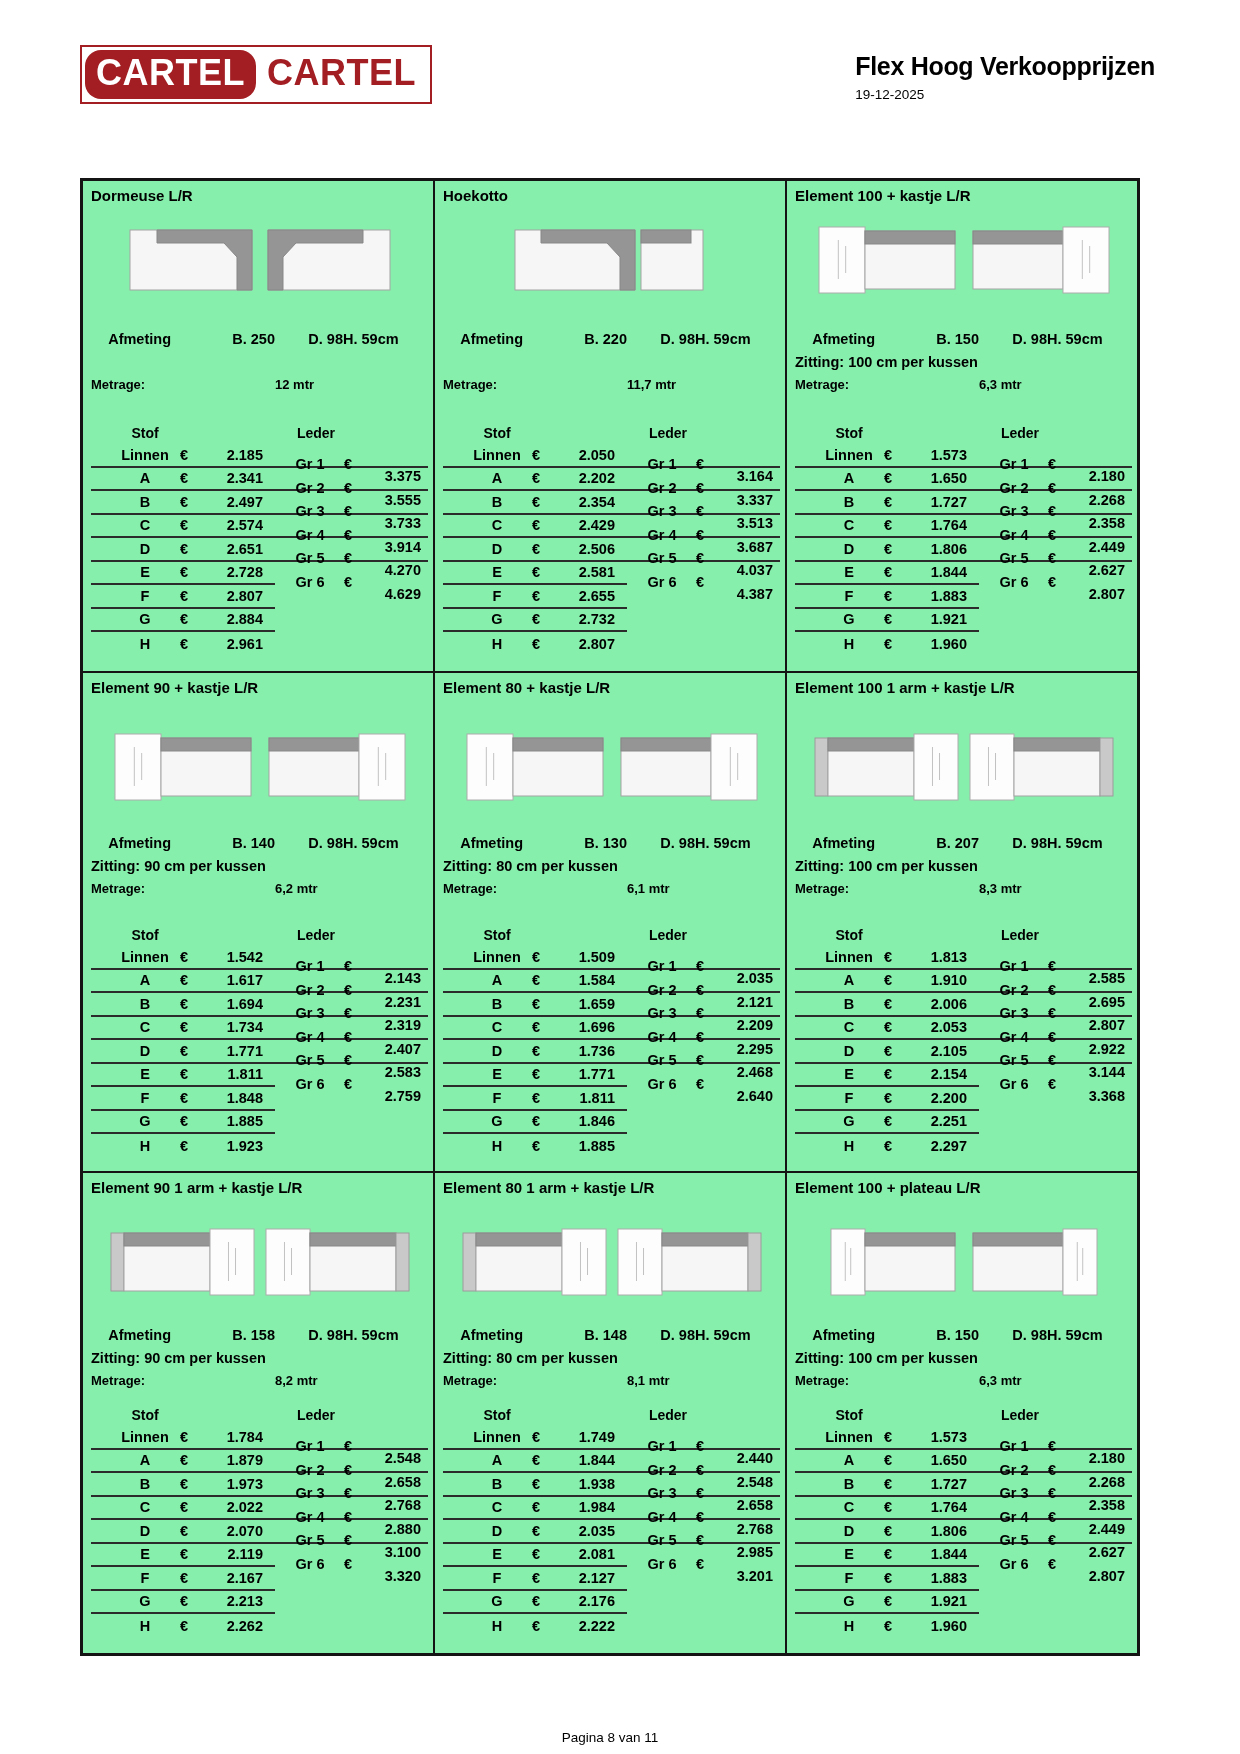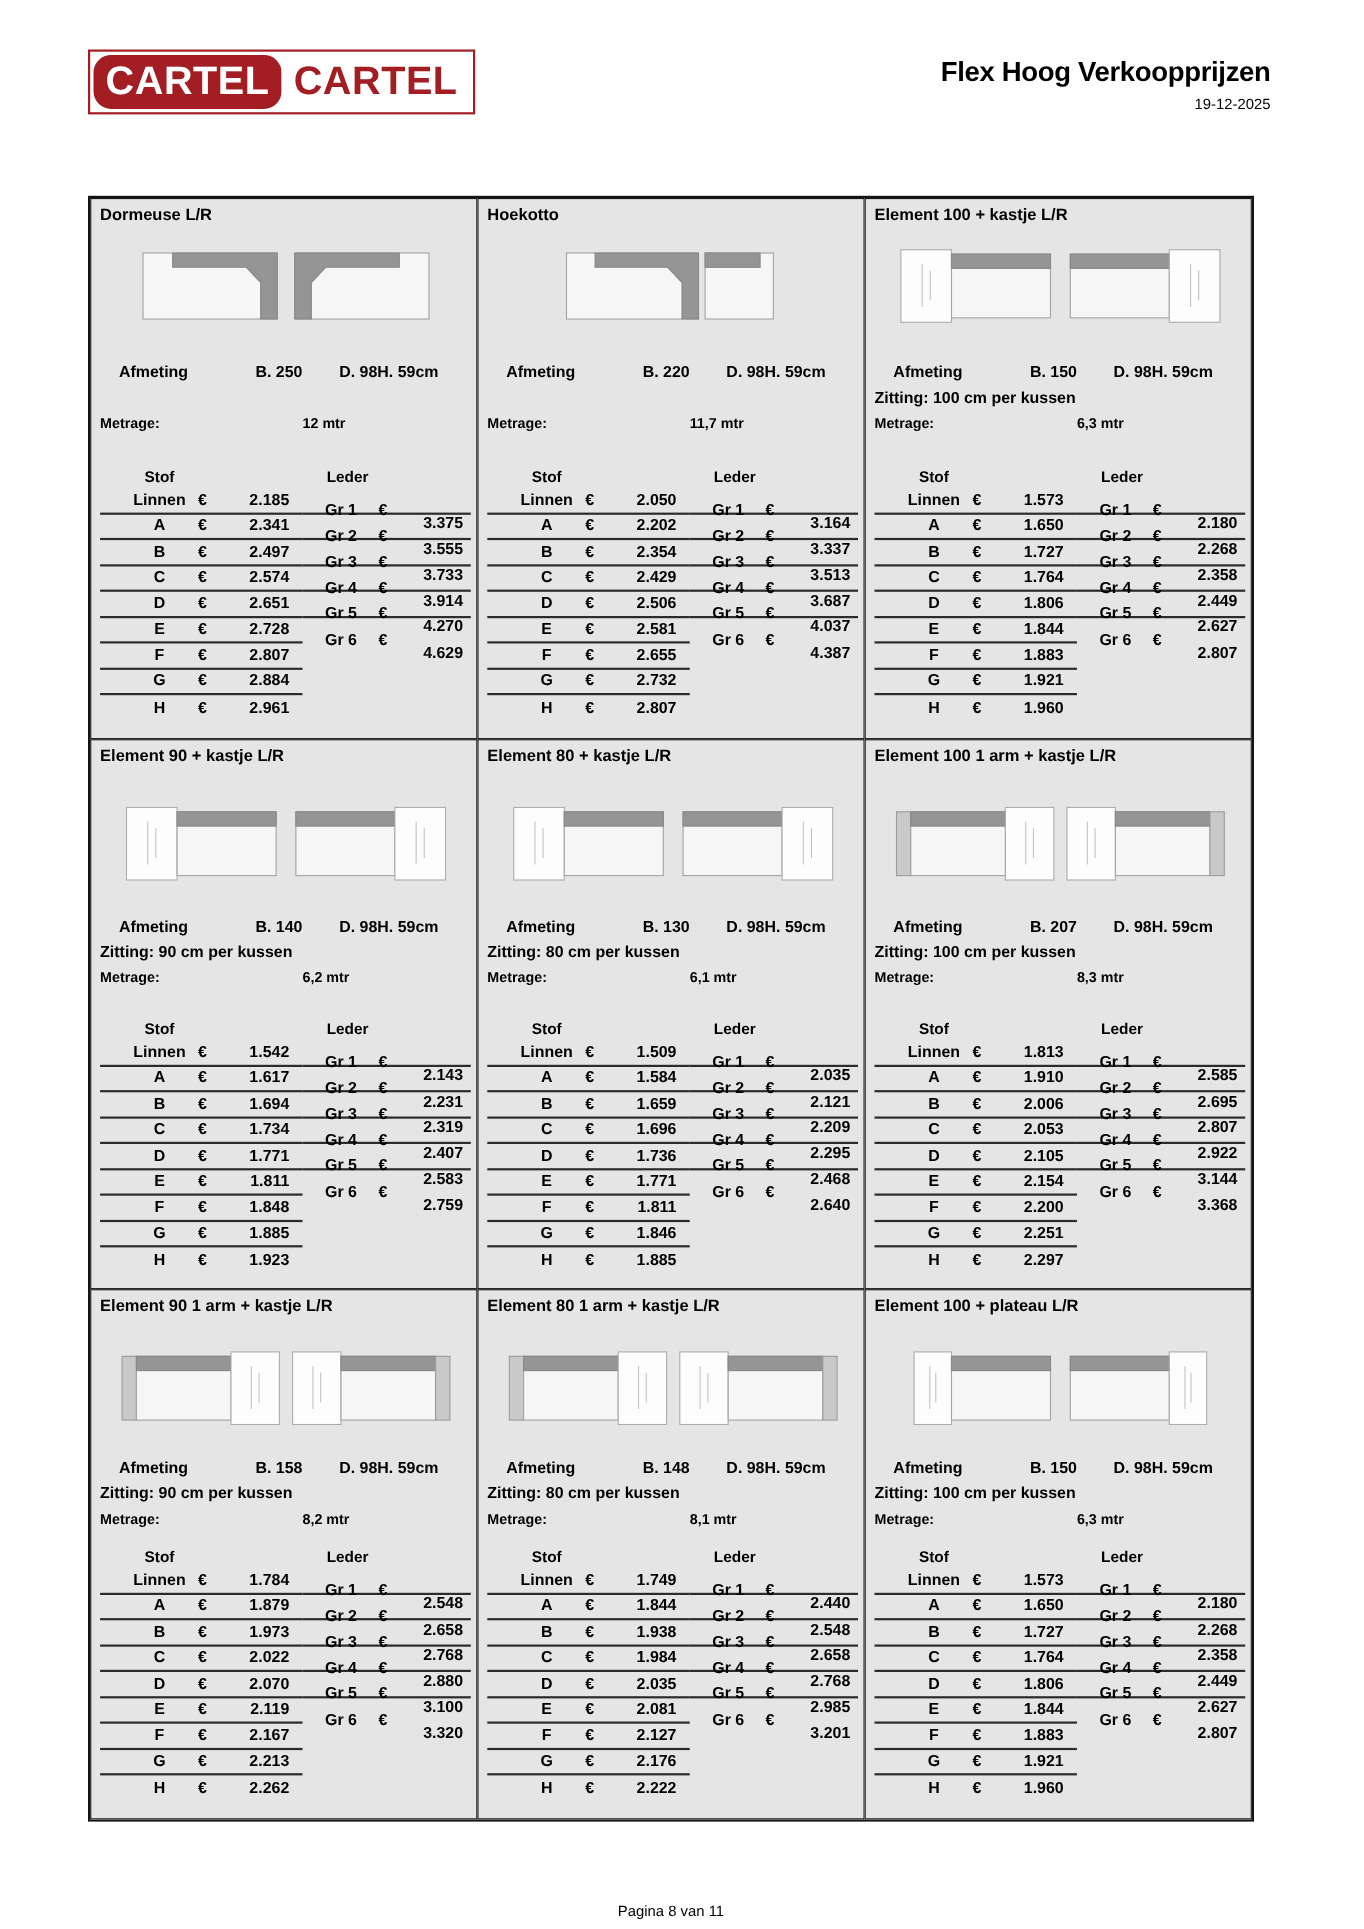--- a/index.html
+++ b/index.html
@@ -3,29 +3,29 @@
 <meta charset="utf-8">
 <style>
   * { margin:0; padding:0; box-sizing:border-box; }
   body { background:#fff; font-family:"Liberation Sans", sans-serif; color:#000; }
   .page { position:relative; width:1240px; height:1754px; background:#fff; overflow:hidden; }
 
   
   .logo { position:absolute; left:80px; top:45px; display:inline-flex; border:2px solid #A21E22; padding:3px; background:#fff; }
   .logo-cartel { background:#A21E22; color:#fff; font-weight:bold; font-size:36px; line-height:1.1; padding:3px 11px 6px; letter-spacing:0.5px;border-radius:16px; }
   .logo-living { background:#fff; color:#A21E22; font-weight:bold; font-size:36px; line-height:1.1; padding:3px 11px 6px; letter-spacing:0.5px; }
-  .header-right { position:absolute; right:85px; top:52px; text-align:right; }
+  .header-right { position:absolute; right:85px; top:52px; text-align:left; }
   .title-main { font-size:25px; font-weight:bold; letter-spacing:-0.3px; }
   .title-date { font-size:13.5px; margin-top:6px; }
 
   
   .grid { position:absolute; left:80px; top:178px; width:1060px; display:grid;
           grid-template-columns:1fr 1fr 1fr; grid-template-rows:492px 500px 482px;
           border:2px solid #141414; }
-  .panel { border:1.5px solid #141414; padding:5px 5px 5px 8px; overflow:hidden; background:#e5e5e5; }
+  .panel { border:1.5px solid #141414; padding:5px 5px 5px 8px; overflow:hidden; background:#86efac; }
   .p-title { font-size:15px; font-weight:bold; line-height:19px; }
 
   .p-diagram { display:flex; align-items:center; justify-content:center; }
   .prow-0 .p-diagram { margin-top:16px; height:78px; }
   .prow-1 .p-diagram { margin-top:30px; height:80px; }
   .prow-2 .p-diagram { margin-top:26px; height:78px; }
 
   .p-afmeting { display:flex; font-weight:bold; font-size:14.5px; line-height:20px;text-align:right; }
   .prow-0 .p-afmeting { margin-top:30px; }
   .prow-1 .p-afmeting { margin-top:26px; }

